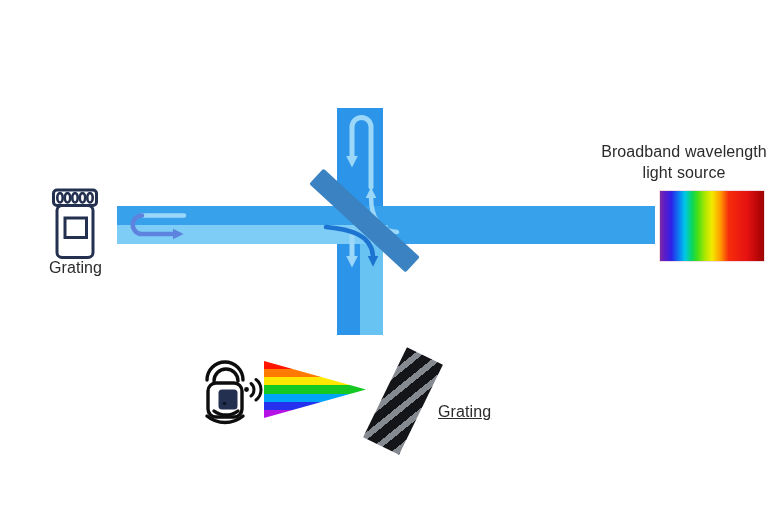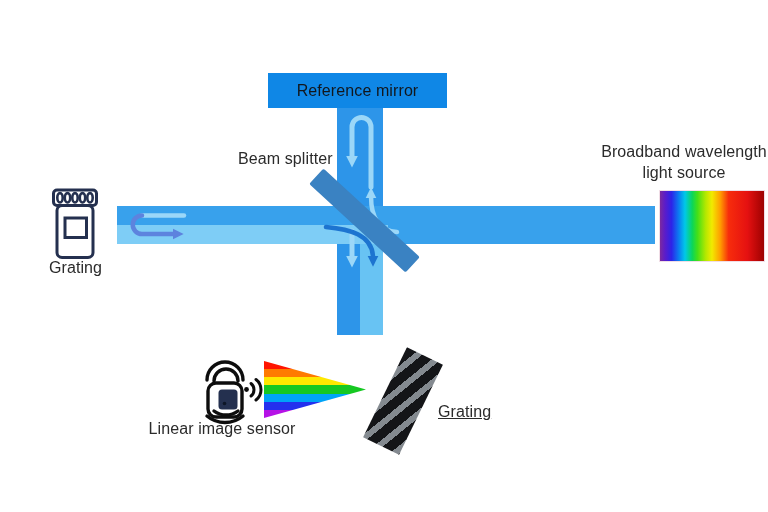--- a/index.html
+++ b/index.html
@@ -80,23 +80,20 @@
 
     <path d="M 397 232 C 382 231 371 222 371 196" fill="none" style="stroke:var(--arrow_light)" stroke-width="4.5" stroke-linecap="round" marker-end="url(#mLight)"></path>
 
     <path d="M 352 231 V 258" fill="none" style="stroke:var(--arrow_light)" stroke-width="5" stroke-linecap="round" marker-end="url(#mLight)"></path>
 
     <path d="M 326 227 C 348 229 373 234 373 258" fill="none" style="stroke:var(--arrow_dark)" stroke-width="4.5" stroke-linecap="round" marker-end="url(#mDark)"></path>
   </svg>
 
   <div class="abs splitter"></div>
 
-  <div class="abs mirror">
-    <span class="label">Reference mirror</span>
-  </div>
 
   <div class="abs spectrum" style="background: linear-gradient(90deg, rgb(124, 42, 158) 0%, rgb(90, 28, 203) 5%, rgb(45, 35, 232) 11%, rgb(11, 124, 242) 18%, rgb(0, 200, 232) 24%, rgb(11, 214, 90) 31%, rgb(67, 223, 23) 36%, rgb(181, 232, 0) 44%, rgb(242, 234, 0) 50%, rgb(255, 157, 0) 58%, rgb(247, 44, 12) 66%, rgb(229, 17, 17) 84%, rgb(176, 5, 5) 96%, rgb(156, 5, 5) 100%);"></div>
 
   <div class="abs fan" style="background: linear-gradient(rgb(255, 21, 0) 0%, rgb(255, 21, 0) 14.29%, rgb(255, 122, 0) 14.29%, rgb(255, 122, 0) 28.57%, rgb(255, 232, 0) 28.57%, rgb(255, 232, 0) 42.86%, rgb(22, 200, 34) 42.86%, rgb(22, 200, 34) 57.14%, rgb(0, 164, 248) 57.14%, rgb(0, 164, 248) 71.43%, rgb(36, 48, 238) 71.43%, rgb(36, 48, 238) 85.71%, rgb(181, 18, 230) 85.71%, rgb(181, 18, 230) 100%);"></div>
 
   <div class="abs grating" style="background: repeating-linear-gradient(115deg, rgb(20, 21, 24) 0px, rgb(20, 21, 24) 9.5px, rgb(132, 138, 144) 9.5px, rgb(132, 138, 144) 15.5px);"></div>
 
   <svg class="abs icon vial-icon" width="54" height="78" viewBox="0 0 54 78" xmlns="http://www.w3.org/2000/svg">
     <g fill="#fff" style="stroke:var(--icon_ink)" stroke-width="3">
       <rect x="9" y="21.5" width="36" height="52" rx="5"></rect>
@@ -124,22 +121,20 @@
     <circle cx="24.5" cy="55.5" r="1.8" fill="#0d1626"></circle>
     <g>
       <circle cx="46.5" cy="41.5" r="2.4" style="fill:var(--sensor_ink)"></circle>
       <g fill="none" style="stroke:var(--sensor_ink)" stroke-width="3" stroke-linecap="round">
         <path d="M 51 35.5 A 8 8 0 0 1 51 48"></path>
         <path d="M 56 31.5 A 13 13 0 0 1 56 52"></path>
       </g>
     </g>
   </svg>
 
-  <div class="abs label lbl-splitter">Beam splitter</div>
   <div class="abs label lbl-sample">Grating</div>
   <div class="abs label lbl-source">
     <div>Broadband wavelength</div>
     <div>light source</div>
   </div>
-  <div class="abs label lbl-sensor">Linear image sensor</div>
   <div class="abs label lbl-grating">Grating</div>
 
 </div>
 
 </body></html>

